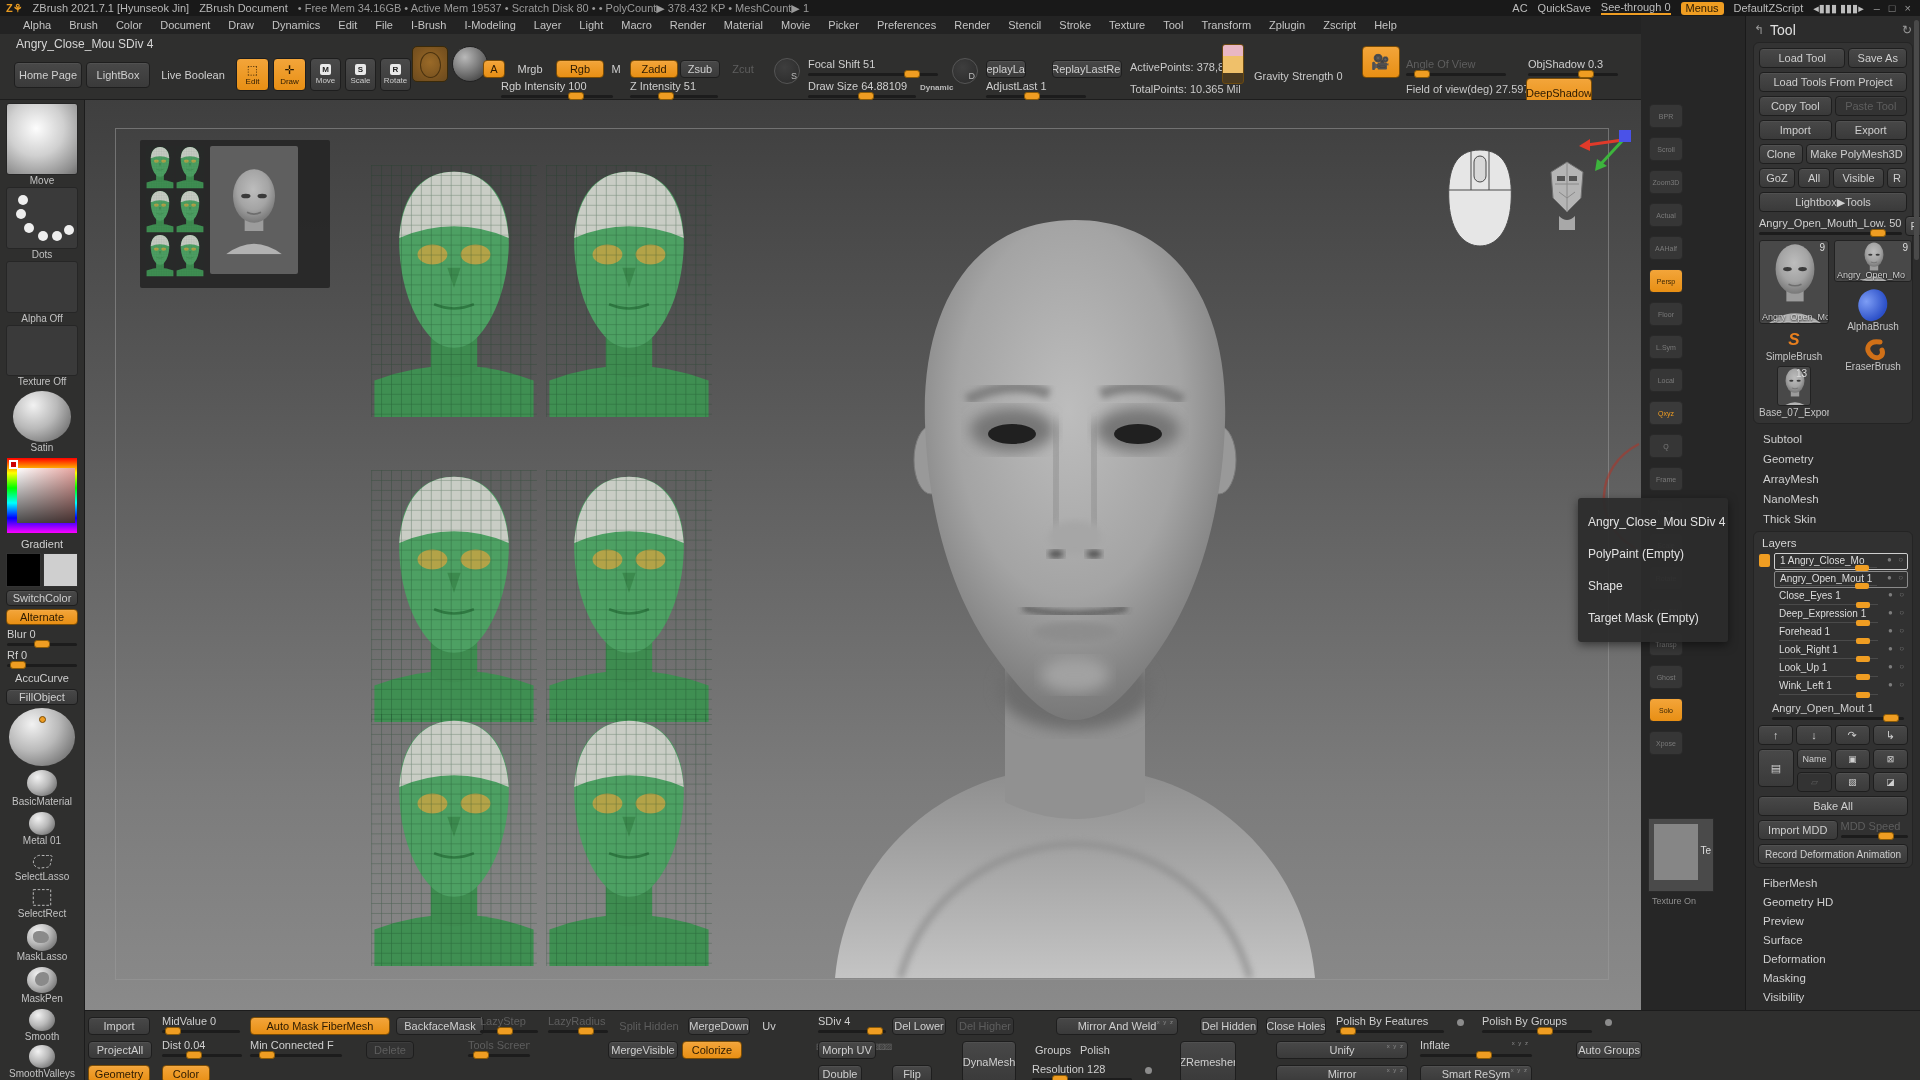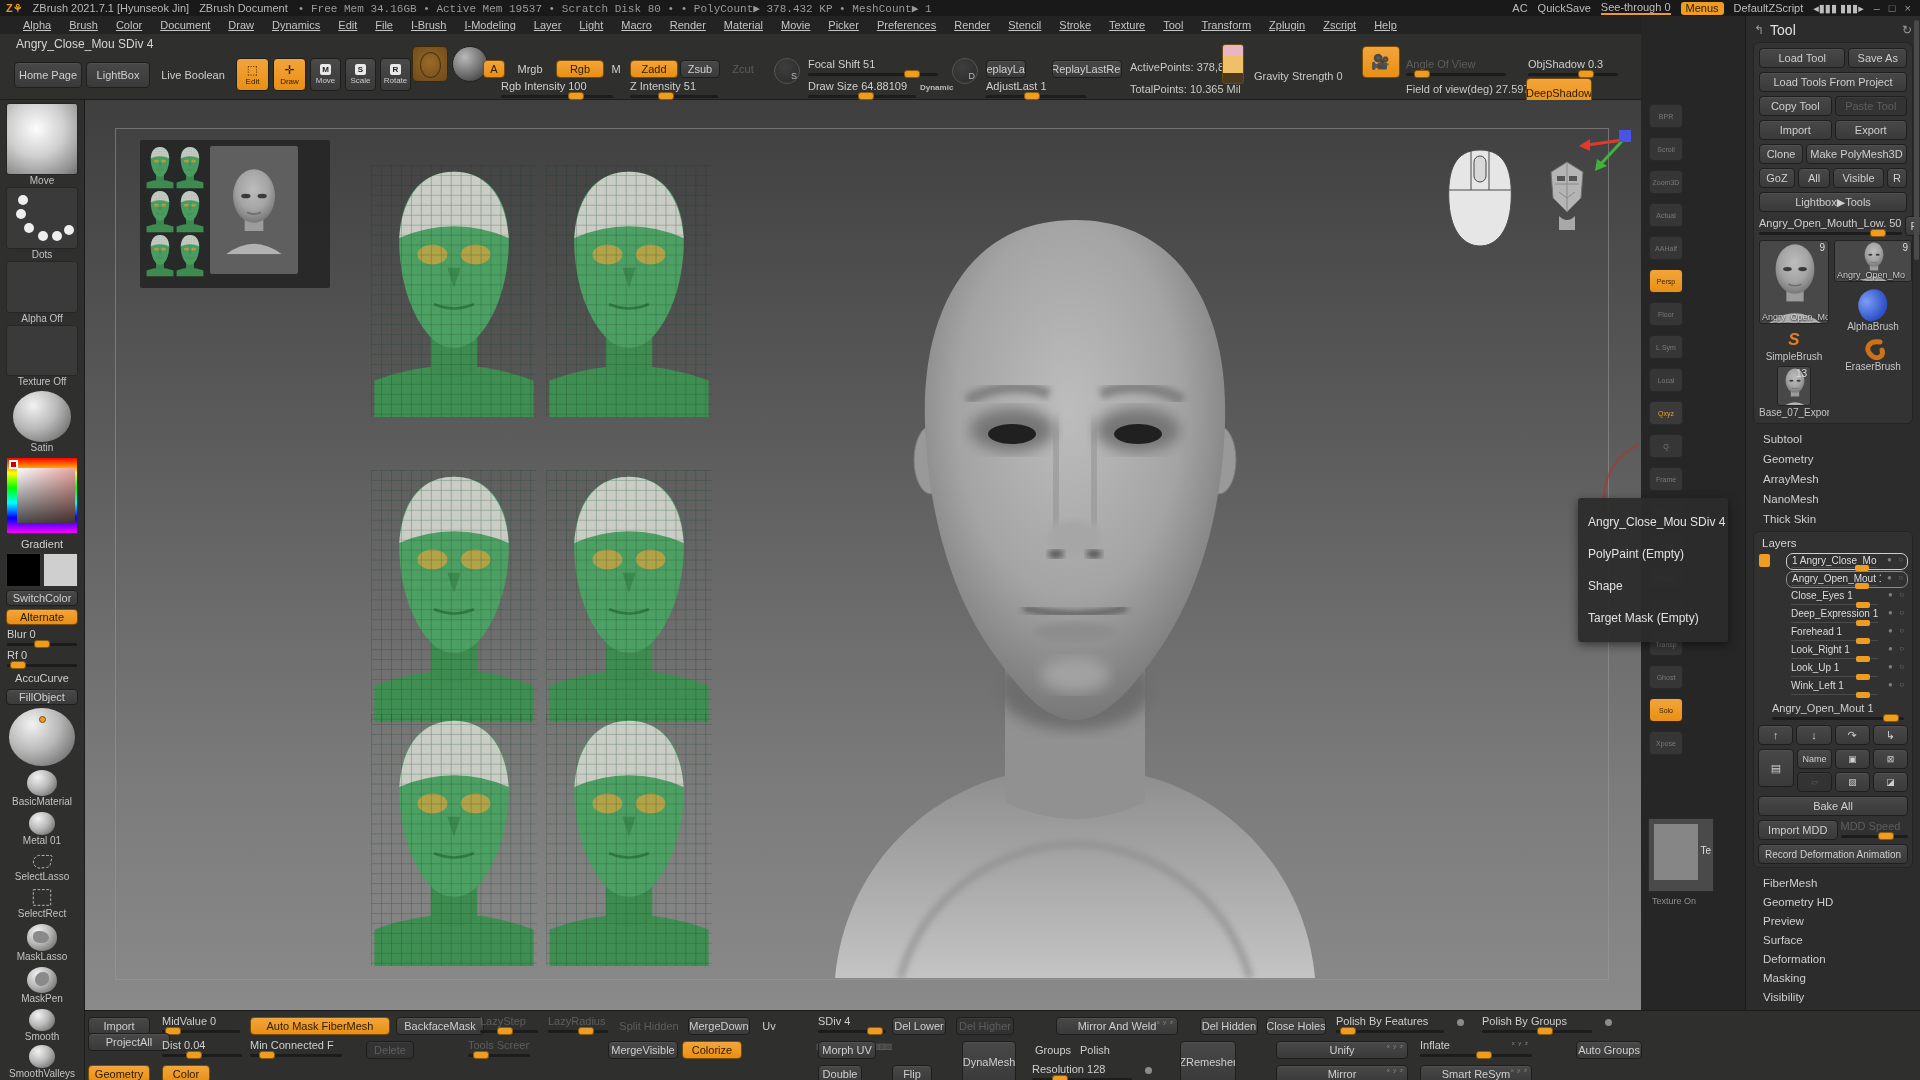--- a/index.html
+++ b/index.html
@@ -20,29 +20,29 @@
   .sl .track { display:block; position:relative; height:3px; background:#1c1c1c; border-radius:2px; margin-top:2px; }
   .sl .h { position:absolute; top:-3px; width:16px; height:8px; background:#ef9d22; border-radius:3px; border:1px solid #8a5a07; }
   .sl.dis .lab { color:#5e5e5e; }
   .xyz { font-size:6px; color:#8a8a8a; position:absolute; top:1px; right:3px; letter-spacing:1px; }
   .dot { width:7px; height:7px; border-radius:50%; background:#8c8c8c; display:inline-block; }
 
   
   #titlebar { left:0; top:0; width:1920px; height:16px; background:#191919; display:flex;
     align-items:center; font-size:11px; color:#b9b9b9; padding:0 6px; gap:10px; }
   #titlebar .logo { color:#e89a20; font-weight:bold; }
-  #titlebar .stats { color:#9a9a9a;font-family:Liberation Mono, monospace; }
+  #titlebar .stats { color:#9a9a9a; }
   #titlebar .spacer { flex:1; }
   #titlebar .tb { color:#bdbdbd; }
   #titlebar .menus { background:#ef9d22; color:#2b1a02; border-radius:3px; padding:0 5px; height:13px; line-height:13px; }
   #titlebar .see { border-bottom:2px solid #ef9d22; }
   #titlebar .winctl { color:#9a9a9a; letter-spacing:3px; }
   #menubar { left:0; top:16px; width:1745px; height:18px; background:#232323; display:flex;
     align-items:center; padding-left:14px; gap:0; }
-  .menu-item { font-size:11px; color:#c4c4c4; padding:0 9px; line-height:18px;text-decoration:underline; }
+  .menu-item { font-size:11px; color:#c4c4c4; padding:0 9px; line-height:18px; }
 
   
   #topshelf { left:0; top:34px; width:1641px; height:66px; background:#2f2f2e; border-bottom:1px solid #1d1d1d; }
   #status-label { left:16px; top:3px; font-size:12px; color:#d6d6d6; }
   .shelfbtn { position:absolute; }
   .modebtn { position:absolute; display:flex; flex-direction:column; align-items:center; justify-content:center;
     background:linear-gradient(#4a4a4a,#3a3a3a); border:1px solid #1e1e1e; border-radius:4px; font-size:8px; color:#ccc; gap:1px; }
   .modebtn.on { background:linear-gradient(#f3a53a,#e88f14); color:#2b1a02; }
   .modebtn .glyph { font-size:12px; line-height:12px; }
   .modebtn .mini { width:11px; height:11px; background:#e9e9e9; color:#222; font-size:8px; font-weight:bold;
@@ -115,21 +115,21 @@
   .fix { flex:none !important; }
   .group { border:1px solid #242424; background:#333; border-radius:6px; padding:5px; margin-bottom:5px; }
   .thumb { background:#484848; border:1px solid #222; border-radius:3px; position:relative; overflow:hidden; }
   .thumb .badge { position:absolute; right:3px; top:1px; font-size:10px; color:#ddd; }
   .thumb .tlab { position:absolute; left:2px; bottom:1px; font-size:9px; color:#cfcfcf; text-shadow:0 1px 2px #000; white-space:nowrap; }
   .tlabel { font-size:10px; color:#c5c5c5; text-align:center; margin-top:1px; white-space:nowrap; overflow:hidden; }
   .section { padding:4px 10px; color:#cfcfcf; font-size:11.5px; }
   
   #layers-group { border:1px solid #242424; border-radius:6px; background:#313131; padding:3px 4px; margin:2px 0 5px 0; }
   #layers-title { font-size:11.5px; color:#d5d5d5; padding:2px 4px 4px 4px; }
-  .layer-row { position:relative; height:17px; margin:0 0 1px 28px; padding:0 26px 0 5px; border-radius:7px; }
+  .layer-row { position:relative; height:17px; margin:0 0 1px 16px; padding:0 26px 0 5px; border-radius:2px; }
   .layer-row .nm { font-size:10px; color:#ddd; line-height:13px; display:block; white-space:nowrap; overflow:hidden; }
   .layer-row .tr { position:absolute; left:5px; right:30px; bottom:1px; height:1px; background:#4a4a4a; }
   .layer-row .h { position:absolute; bottom:-2px; right:38px; width:14px; height:6px; background:#ef9d22; border-radius:2px; }
   .layer-row .eyes { position:absolute; right:2px; top:1px; font-size:8px; color:#7d7d7d; letter-spacing:2px; }
   .layer-row.sel { border:1px solid #cfcfcf; }
   .layer-row.act { border:1px solid #8a8a8a; }
   #layer-swatch { position:absolute; left:5px; top:2px; width:11px; height:13px; background:#ef9d22; border-radius:2px; }
   .mini-ic { width:34px; height:17px; font-size:9px; }
   
   #tp-scroll { position:absolute; right:1px; top:4px; width:5px; height:240px; background:#4a4a4a; border-radius:3px; }
@@ -847,21 +847,21 @@
   <div class="sl" style="left:1397px;top:4px;width:110px">
       <span class="lab">Polish By Groups</span>
       <span class="track">
         <i class="h" style="left:50%"></i>
       </span>
     </div>
   <span class="dot" style="position:absolute;left:1520px;top:8px"></span>
 
   <div id="zig">▨▨▨▨ ▲▼ ▨▨▨▨▨</div>
 
-  <div class="btn" style="left:3px;top:22px;width:82px">ProjectAll</div>
+  <div class="btn" style="left:3px;top:30px;width:64px">ProjectAll</div>
   <div class="sl" style="left:77px;top:28px;width:80px">
       <span class="lab">Dist 0.04</span>
       <span class="track">
         <i class="h" style="left:30%"></i>
       </span>
     </div>
   <div class="sl" style="left:165px;top:28px;width:92px">
       <span class="lab">Min Connected F</span>
       <span class="track">
         <i class="h" style="left:10%"></i>

